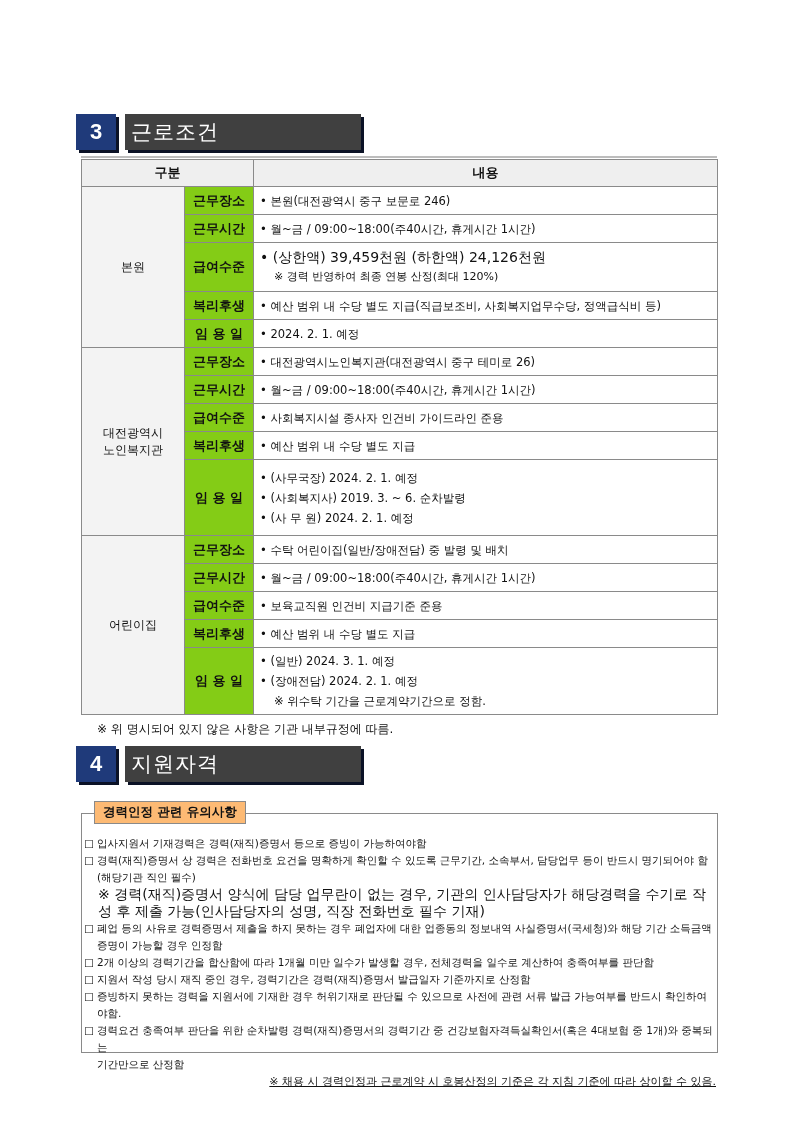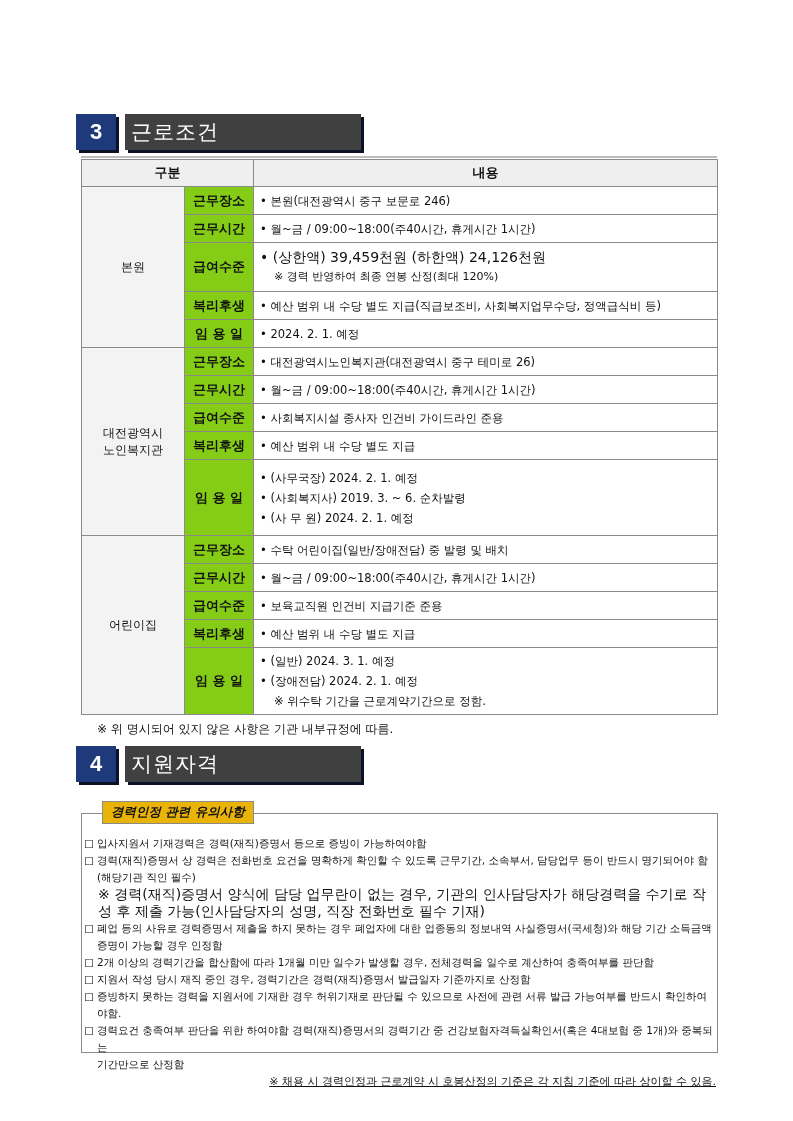--- a/index.html
+++ b/index.html
@@ -37,22 +37,22 @@
   td.val { padding: 3px 6px !important; font-size: 11.5px; line-height: 20px; }
   .big { font-size: 14px; }
   .sub { font-size: 11px; padding-left: 14px; }
   .note-line { position: absolute; left: 81px; top: 721px; font-size: 12px; margin-left: 16px; }
 
   .box {
     position: absolute; left: 81px; top: 813px; width: 637px; height: 240px;
     border: 1px solid #8a8a8a; box-sizing: border-box;
   }
   .box-legend {
-    position: absolute; left: 102px; top: 801px; background: #eab308;
-    border: 1px solid #8a8a8a; padding: 2px 8px; font-weight: bold; font-size: 12.5px; font-style: italic;
+    position: absolute; left: 94px; top: 801px; background: #fdba74;
+    border: 1px solid #8a8a8a; padding: 2px 8px; font-weight: bold; font-size: 12.5px;
   }
   .items { position: absolute; left: 84px; top: 835px; width: 632px; font-size: 10.5px; line-height: 17px; }
   .item { display: flex; }
   .cb { width: 13px; flex: none; }
   .indent { padding-left: 13px; }
   .small { font-size: 14px; padding-left: 14px; line-height: 17px; }
   .center-note { text-align: right; font-size: 11px; text-decoration: underline; margin-top: 0px; }
   b { font-weight: normal; }
 </style>
 </head>
@@ -186,17 +186,17 @@
   <div class="item">
     <span class="cb">□</span>
     <span><span>지원서 작성 당시 재직 중인 경우, 경력기간은 </span><b>경력(재직)증명서 발급일자 기준까지로 산정</b><span>함</span></span>
   </div>
   <div class="item">
     <span class="cb">□</span>
     <span><span>증빙하지 못하는 경력을 지원서에 기재한 경우 허위기재로 판단될 수 있으므로 사전에 </span><b>관련 서류 발급 가능여부를 반드시 확인</b><span>하여야함.</span></span>
   </div>
   <div class="item">
     <span class="cb">□</span>
-    <span><span>경력요건 충족여부 판단을 위한 하여야함 </span><b>경력(재직)증명서의 경력기간 중 건강보험자격득실확인서(혹은 4대보험 중 1개)와 중복되는</b></span>
+    <span><span>경력요건 충족여부 판단을 위한 순차발령 </span><b>경력(재직)증명서의 경력기간 중 건강보험자격득실확인서(혹은 4대보험 중 1개)와 중복되는</b></span>
   </div>
   <div class="indent"><b>기간만</b><span>으로 산정함</span></div>
   <div class="center-note">※ 채용 시 경력인정과 근로계약 시 호봉산정의 기준은 각 지침 기준에 따라 상이할 수 있음.</div>
 </div>
 
 </body></html>

